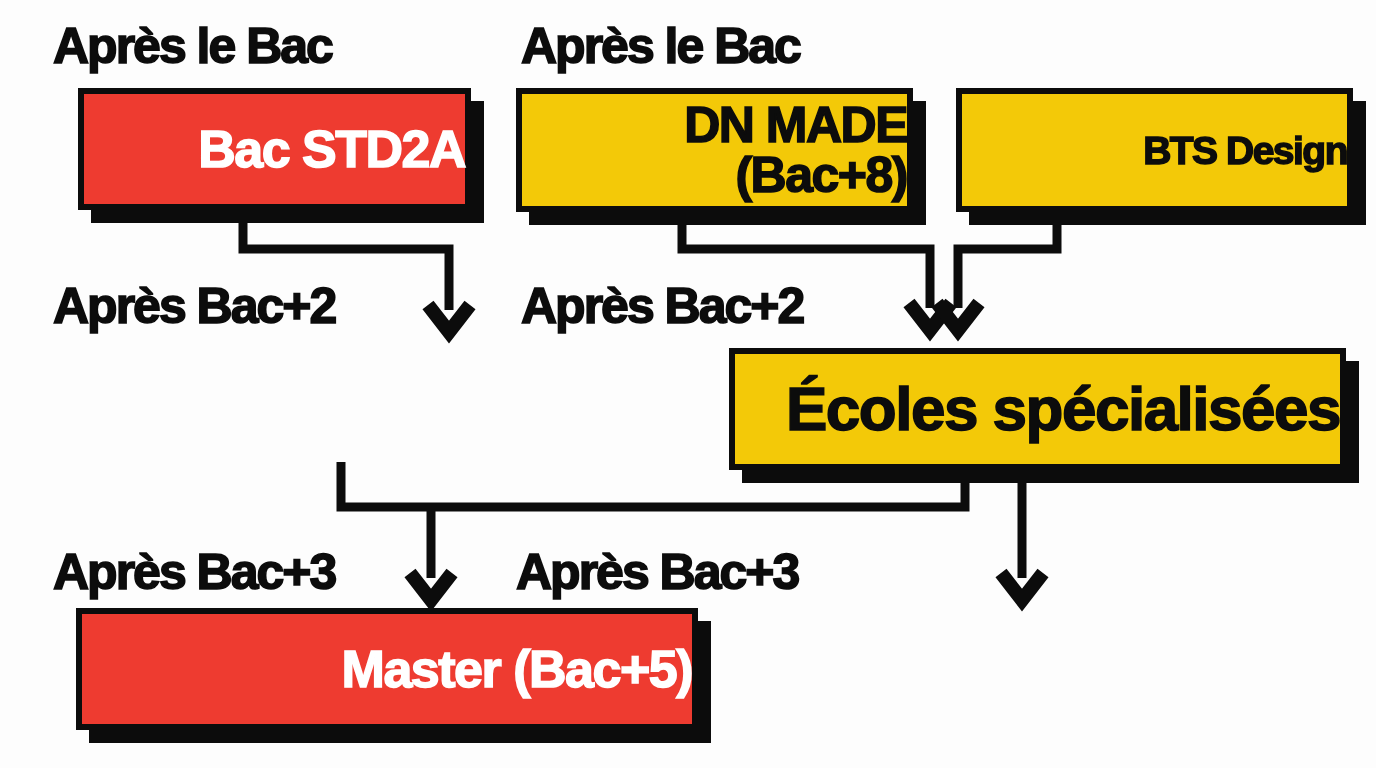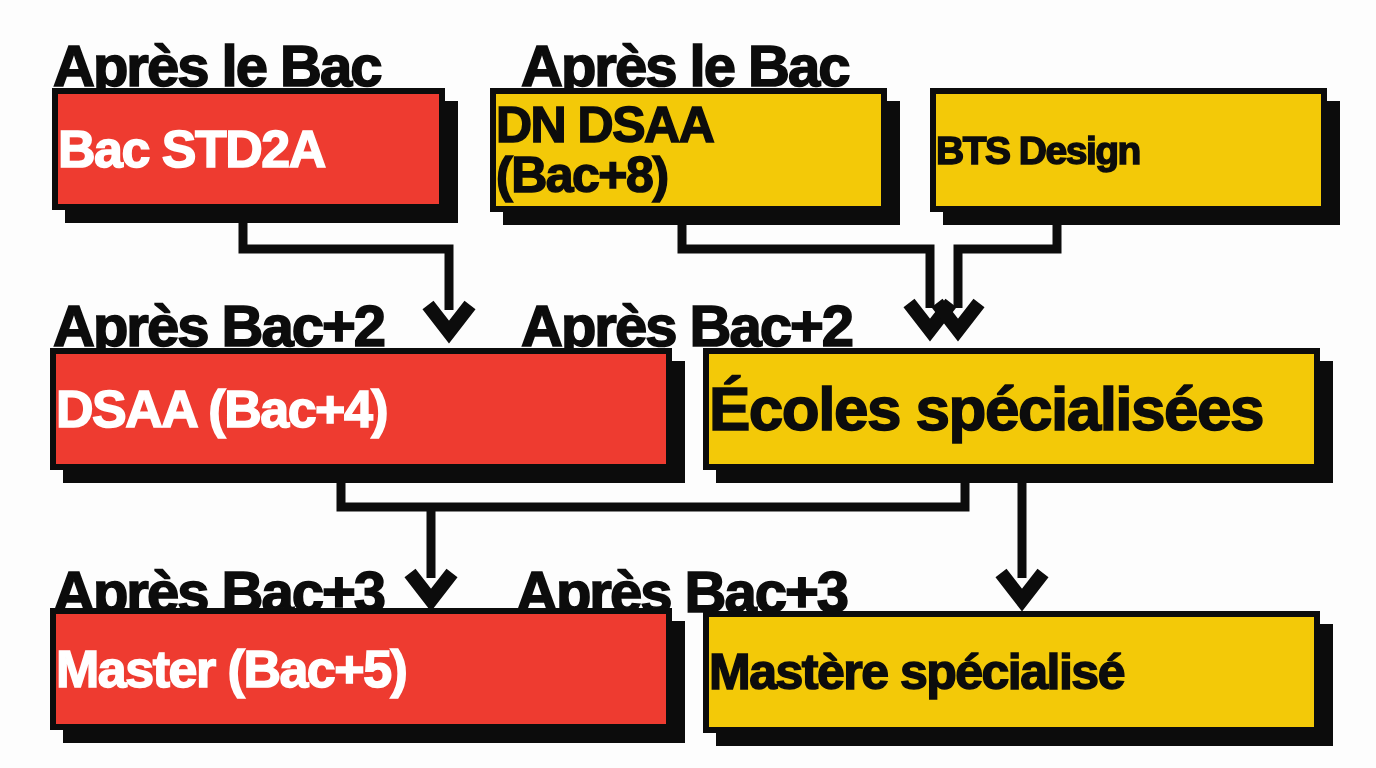--- a/index.html
+++ b/index.html
@@ -10,35 +10,34 @@
     overflow:hidden;
     background:var(--bg,#fdfdfd);
     font-family:"Liberation Sans", sans-serif;
   }
   #wires{position:absolute;left:0;top:0;width:1376px;height:768px;pointer-events:none;}
   .wire{fill:none;stroke:var(--ink,#0c0c0c);stroke-width:9;stroke-linejoin:miter;stroke-linecap:butt;}
   .arrowhead{fill:none;stroke:var(--ink,#0c0c0c);stroke-width:14;stroke-linejoin:miter;stroke-linecap:butt;}
   .heading{
     position:absolute;
     font-weight:800;
-    font-size:58px;
+    font-size:50px;
     line-height:1;
     letter-spacing:-2px;
     color:var(--ink,#0c0c0c);
     -webkit-text-stroke:1.6px currentColor;
     white-space:nowrap;
-    margin-top:16px;
   }
   .box{
     position:absolute;
     box-sizing:border-box;
     border:6px solid var(--ink,#0c0c0c);
     box-shadow:13px 13px 0 0 var(--ink,#0c0c0c);
     display:flex;flex-direction:column;
-    align-items:flex-start;justify-content:center;
+    align-items:flex-end;justify-content:center;margin-left:26px;
   }
   .box.red{background:var(--red,#ee3b30);color:var(--text-on-red,#ffffff);}
   .box.yellow{background:var(--yellow,#f3c908);color:var(--ink,#0c0c0c);}
   .box-line{
     font-weight:800;
     line-height:1.0;
     letter-spacing:-1.5px;
     -webkit-text-stroke:1.5px currentColor;
     white-space:nowrap;
   }
@@ -63,31 +62,25 @@
 <div class="heading" style="left: 53px; top: 21px;">Après le Bac</div>
     <div class="heading" style="left: 521px; top: 21px;">Après le Bac</div>
     <div class="heading" style="left: 53px; top: 281px;">Après Bac+2</div>
     <div class="heading" style="left: 521px; top: 281px;">Après Bac+2</div>
     <div class="heading" style="left: 53px; top: 547px;">Après Bac+3</div>
     <div class="heading" style="left: 516px; top: 547px;">Après Bac+3</div>
     <div class="box red" style="left: 52px; top: 88px; width: 393px; height: 122px;">
       <div class="box-line" style="font-size: 52px;">Bac STD2A</div>
     </div>
     <div class="box yellow" style="left: 490px; top: 88px; width: 397px; height: 124px;">
-      <div class="box-line" style="font-size: 50px;">DN DSAA</div>
+      <div class="box-line" style="font-size: 50px;">DN MADE</div>
       <div class="box-line" style="font-size: 50px;">(Bac+8)</div>
     </div>
     <div class="box yellow" style="left: 930px; top: 88px; width: 397px; height: 124px;">
       <div class="box-line" style="font-size: 39px;">BTS Design</div>
-    </div>
-    <div class="box red" style="left: 50px; top: 348px; width: 622px; height: 122px;">
-      <div class="box-line" style="font-size: 52px;">DSAA (Bac+4)</div>
     </div>
     <div class="box yellow" style="left: 703px; top: 348px; width: 617px; height: 122px;">
       <div class="box-line" style="font-size: 62px;">Écoles spécialisées</div>
     </div>
     <div class="box red" style="left: 50px; top: 608px; width: 622px; height: 122px;">
       <div class="box-line" style="font-size: 52px;">Master (Bac+5)</div>
     </div>
-    <div class="box yellow" style="left: 703px; top: 611px; width: 617px; height: 122px;">
-      <div class="box-line" style="font-size: 50px;">Mastère spécialisé</div>
-    </div>
   </div>
 
 </body></html>

